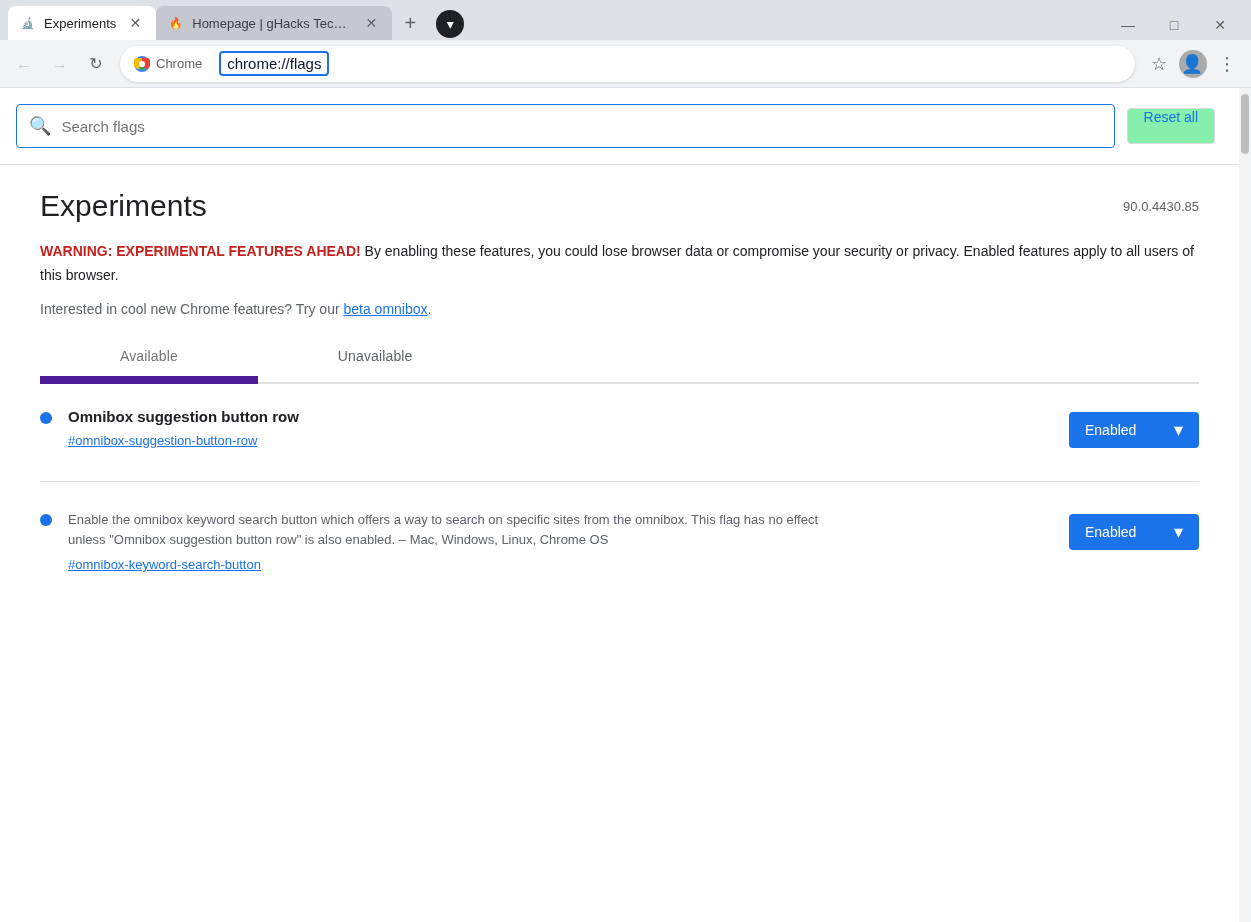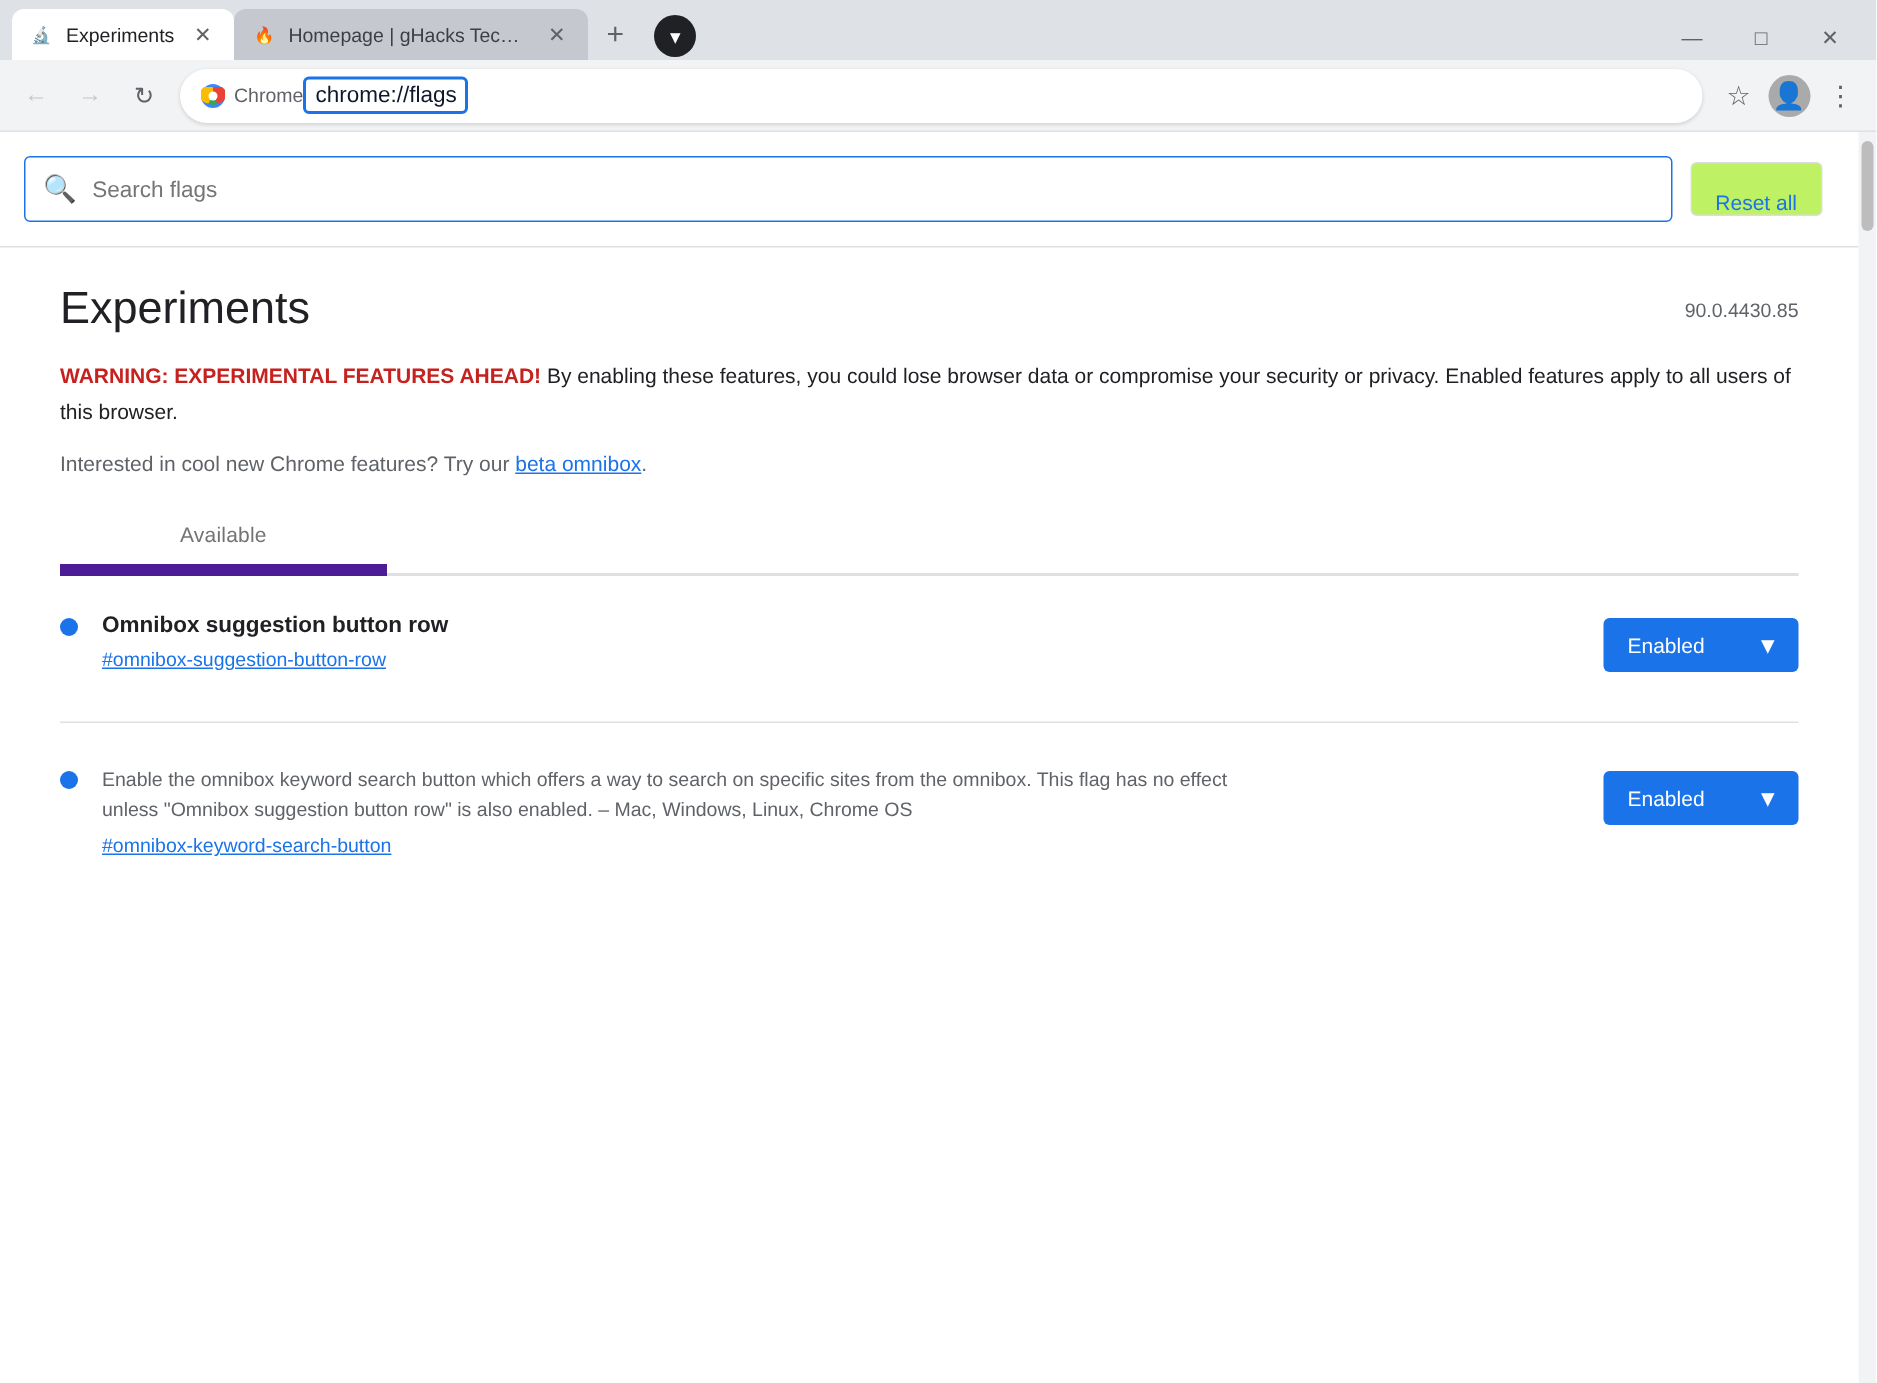--- a/index.html
+++ b/index.html
@@ -142,21 +142,21 @@
     .nav-btn.disabled { color: #c5c8ce; cursor: default; }
 
     .address-bar-wrap {
       display: flex;
       align-items: center;
       flex: 1;
       background: #fff;
       border-radius: 24px;
       height: 36px;
       padding: 0 12px;
-      gap: 0;
+      gap: 17px;
       border: 2px solid transparent;
       box-shadow: 0 1px 3px rgba(0,0,0,0.15);
       margin: 0 4px;
     }
 
     .address-bar-site-indicator {
       display: flex;
       align-items: center;
       gap: 6px;
       color: #5f6368;
@@ -258,27 +258,27 @@
       color: #202124;
       background: transparent;
       font-family: inherit;
     }
 
     .reset-all-btn {
       height: 36px;
       padding: 0 16px;
       border: 1px solid #dadce0;
       border-radius: 4px;
-      background: #bef264;
+      background: #86efac;
       color: #1a73e8;
       font-size: 14px;
       font-weight: 500;
       cursor: pointer;
       display: flex;
-      align-items: flex-end;
+      align-items: flex-start;
       white-space: nowrap;
     }
 
     
     .main-content {
       padding: 24px 40px 24px 40px;
     }
 
     .page-header {
       display: flex;
@@ -540,20 +540,23 @@
             <span class="warning-text-red">WARNING: EXPERIMENTAL FEATURES AHEAD!</span><span class="warning-text-normal"> By enabling these features, you could lose browser data or compromise your security or privacy. Enabled features apply to all users of this browser.</span>
           </p>
           <p class="beta-text">
             <span>Interested in cool new Chrome features? Try our </span><a class="beta-link">beta omnibox</a><span>.</span>
           </p>
         </div>
 
         <div class="tabs-bar">
           <div class="tab-item active">
             <span>Available</span>
+          </div>
+          <div class="tab-item">
+            <span>Unavailable</span>
           </div>
         </div>
 
         <div>
 
           <div class="flag-item">
             <div class="flag-dot"></div>
             <div class="flag-content">
               <div class="flag-title">Omnibox suggestion button row</div>
               <a class="flag-anchor">#omnibox-suggestion-button-row</a>

